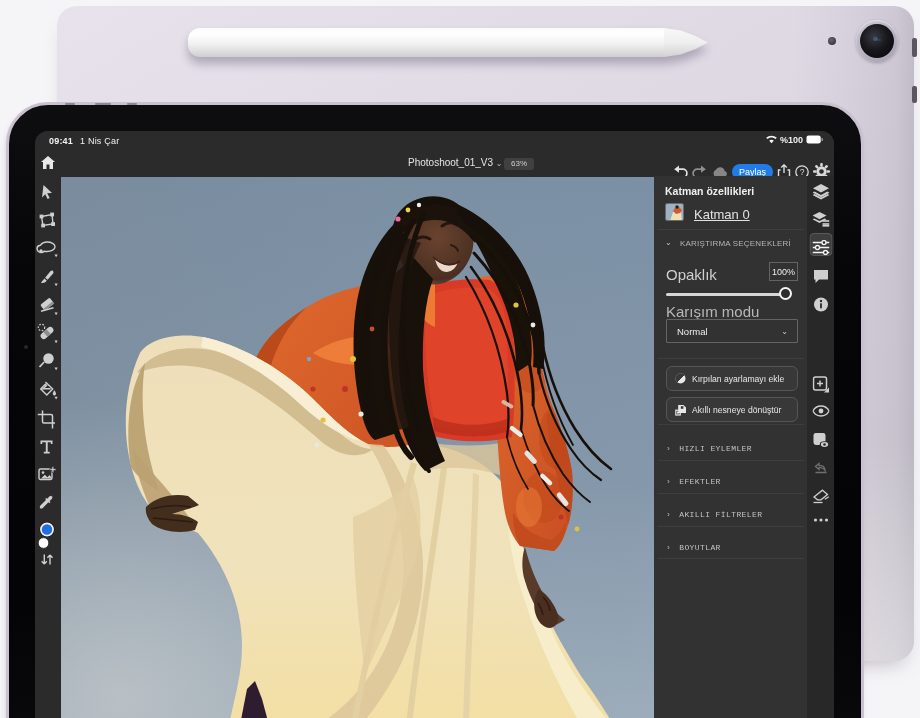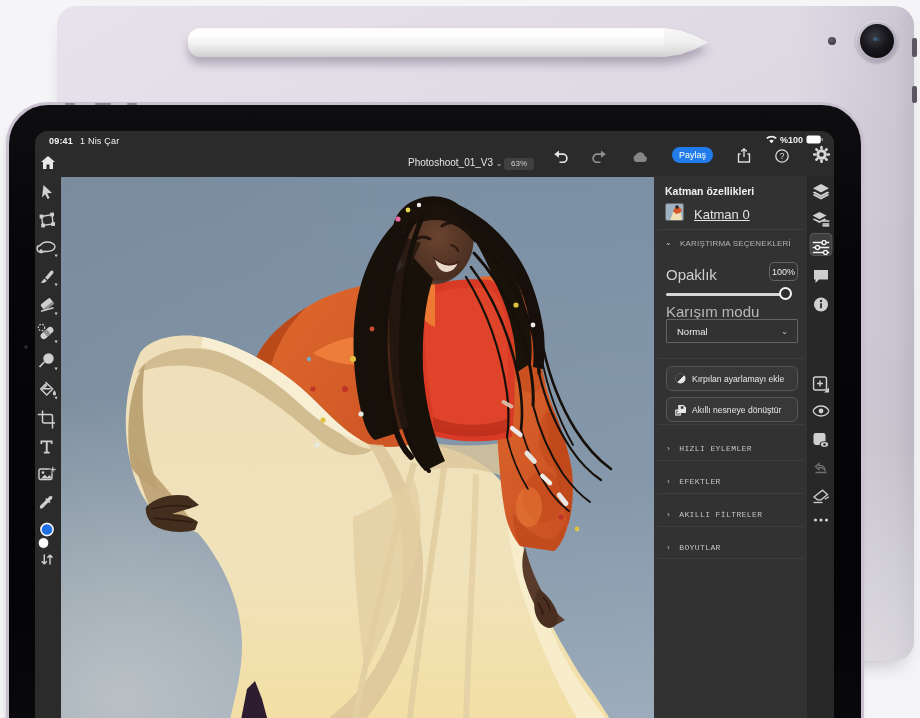--- a/index.html
+++ b/index.html
@@ -64,21 +64,21 @@
   
 
   .header { position:absolute; left:0; top:0; width:799px; height:45px; background:#2b2b2b; }
   .status-left { position:absolute; left:14px; top:4.5px; font-size:9px; font-weight:700; color:#f2f2f2; letter-spacing:.2px; }
   .status-left span { font-weight:400; margin-left:7px; }
   .status-right { position:absolute; right:11px; top:3.5px; display:flex; align-items:center; gap:3px; color:#f2f2f2; }
   .pct { font-size:9px; font-weight:700; }
   .doc-title { position:absolute; left:373px; top:26px; font-size:10px; color:#e4e4e4; }
   .zoom-badge { position:absolute; left:469px; top:27px; width:30px; height:12px; background:#404040;
     border-radius:3px; font-size:8px; color:#cfcfcf; text-align:center; line-height:12px; }
-  .tb-icons { position:absolute; right:4px; top:15px; display:flex; align-items:flex-end; gap:24px; }
+  .tb-icons { position:absolute; right:4px; top:32px; display:flex; align-items:center; gap:4px; }
   .paylas { width:41px; height:16px; border-radius:9px; background:#217cea; color:#fff; font-size:9px;
     text-align:center; line-height:16px; }
 
   .toolbar { position:absolute; left:0; top:45px; width:25px; height:558px; background:#2b2b2b; }
   .toolbar svg { display:block; margin:0 auto; }
   .home-ico { position:absolute; left:6px; top:25px; }
 
   .canvas { position:absolute; left:25px; top:45px; width:594px; height:558px; background:#2a2a2a; }
   .canvas svg.photo { position:absolute; left:1px; top:1px; }
 
@@ -87,21 +87,21 @@
   .strip { position:absolute; left:772px; top:45px; width:27px; height:558px; background:#282828; }
 
   .pdiv { position:absolute; left:4px; width:146px; height:1px; background:#3e3e3e; }
   .ptitle { position:absolute; left:11px; top:9px; font-size:10.5px; font-weight:700; color:#f0f0f0; }
   .thumb { position:absolute; left:11px; top:27px; width:19px; height:18px; border-radius:2px; overflow:hidden; border:1px solid #6a6a6a; }
   .lname { position:absolute; left:40px; top:31px; font-size:13px; color:#e2e2e2;text-decoration:underline; }
   .sect { position:absolute; left:11px; font-size:8px; color:#b5b5b5; letter-spacing:.2px; }
   .sect .chev { display:inline-block; margin-right:8px; color:#c8c8c8; font-size:8px; position:relative; top:-1px; }
   .plabel { position:absolute; left:12px; font-size:15px; color:#cfcfcf; }
   .valbox { position:absolute; left:115px; top:86px; width:29px; height:19px; border:1px solid #636363;
-    border-radius:5px; font-size:9px; color:#ececec; text-align:center; line-height:18px; }
+    border-radius:0; font-size:9px; color:#ececec; text-align:center; line-height:18px; }
   .slider { position:absolute; left:12px; top:111px; width:126px; height:14px; }
   .track { position:absolute; left:0; top:6px; width:120px; height:2.5px; background:#d7d7d7; border-radius:2px; }
   .knob { position:absolute; left:113px; top:0px; width:13px; height:13px; border-radius:50%;
     background:#2e2e2e; border:2.5px solid #f5f5f5; }
   .select { position:absolute; left:12px; top:143px; width:132px; height:24px; border:1px solid #646464;
     border-radius:1px; font-size:9.5px; color:#ececec; line-height:23px; padding-left:10px; }
   .select .dn { position:absolute; right:9px; top:0; font-size:8px; color:#cfcfcf; }
   .pbtn { position:absolute; left:12px; width:132px; height:25px; border:1px solid #565656; background:#383838;
     border-radius:6px; font-size:8.6px; color:#e8e8e8; display:flex; align-items:center; gap:6px; padding-left:8px; }
   .row { position:absolute; left:12px; font-size:8px; color:#c4c4c4; letter-spacing:.4px;font-family:Liberation Mono, monospace; }

